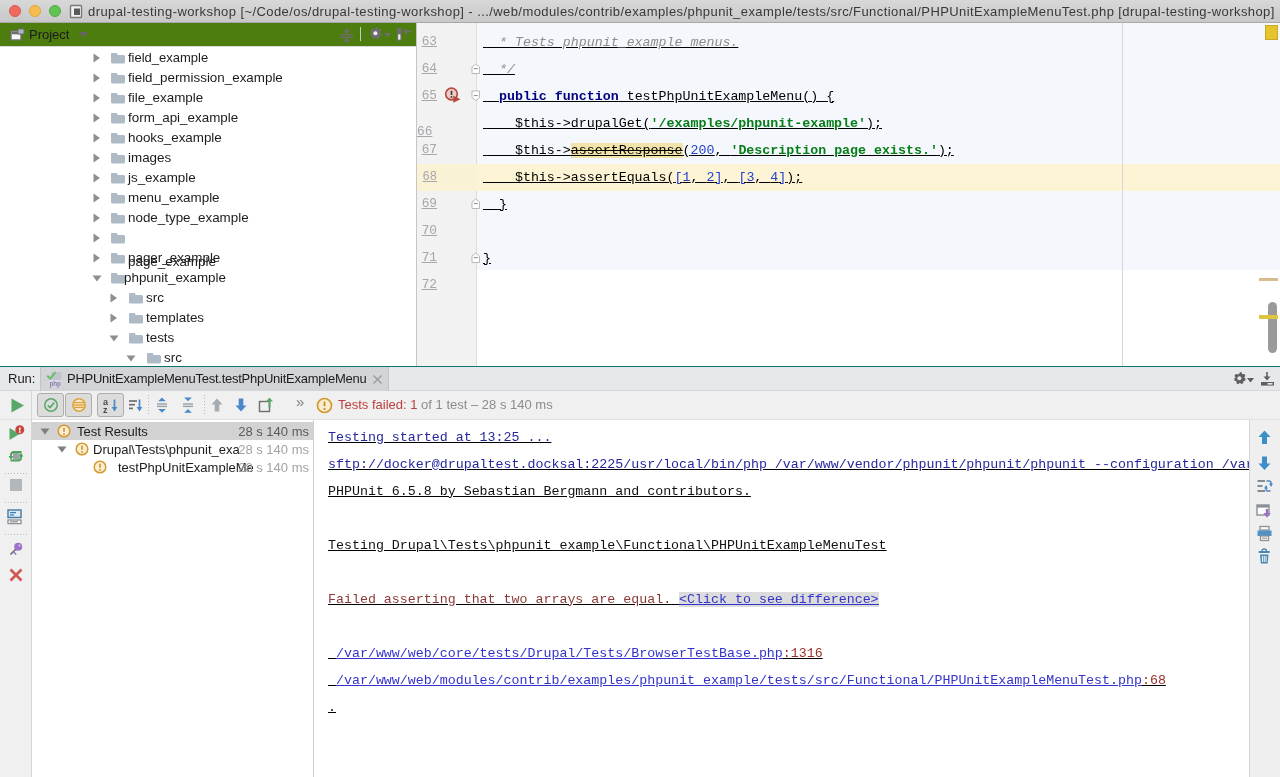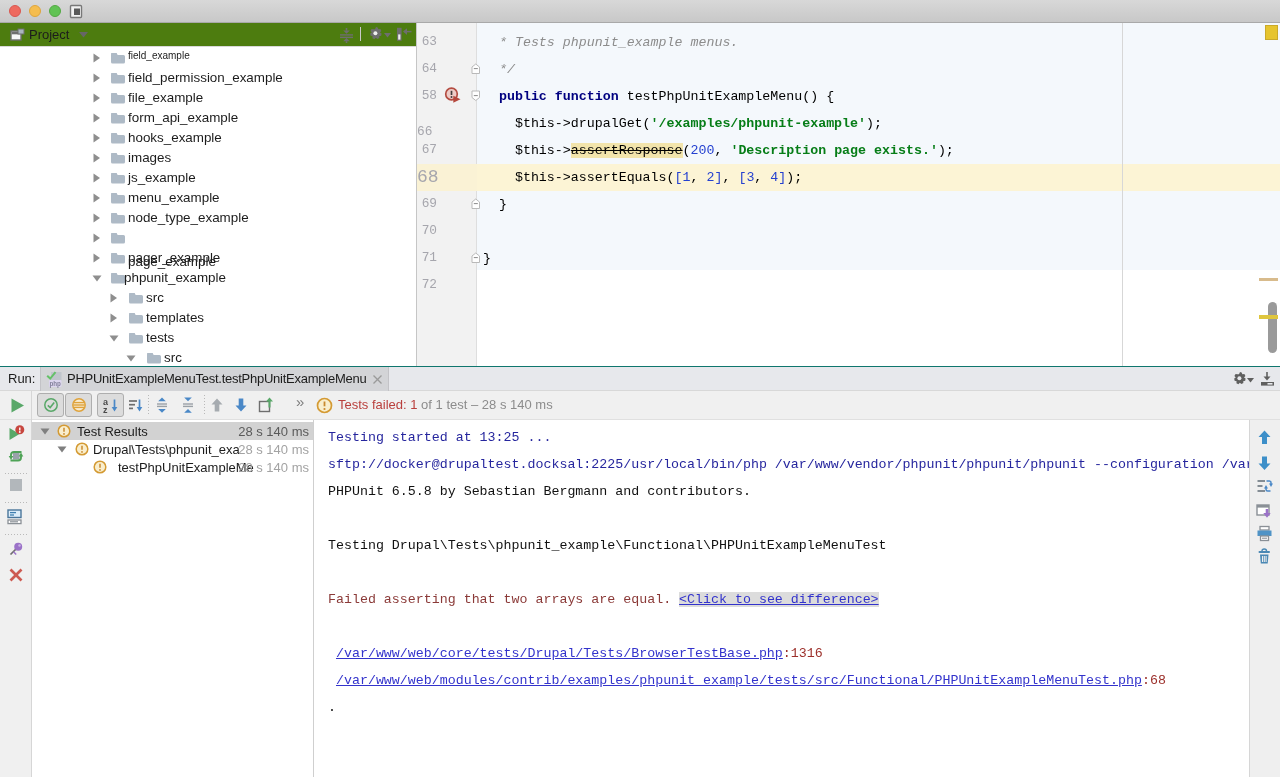--- a/index.html
+++ b/index.html
@@ -1,34 +1,35 @@
 <!DOCTYPE html>
 <html><head>
 <meta charset="utf-8">
 <style>
   * { margin:0; padding:0; box-sizing:border-box; }
   html,body { width:1280px; height:777px; overflow:hidden; background:#fff;
     font-family:"Liberation Sans", sans-serif; }
   .abs { position:absolute; }
-  .mono { font-family:"Liberation Mono", monospace; font-size:13.3px; }
+  .mono { font-family:"Liberation Mono", monospace; font-size:13.3px;text-decoration:underline; }
   #stage { position:absolute; top:0; left:0; width:1280px; height:777px; }
 </style>
 </head>
 <body>
 <div id="stage">
 
   <div class="abs" style="left:0;top:0;width:1280px;height:23px;
        background:linear-gradient(#d8d8d8,#c8c8c8);border-bottom:1px solid #a9a9a9;">
     <div class="abs" style="left:9px;top:5px;width:12px;height:12px;border-radius:50%;background:#ee6a5f;border:0.5px solid #d95750;"></div>
     <div class="abs" style="left:29px;top:5px;width:12px;height:12px;border-radius:50%;background:#f5bd4f;border:0.5px solid #dfa53c;"></div>
     <div class="abs" style="left:49px;top:5px;width:12px;height:12px;border-radius:50%;background:#61c354;border:0.5px solid #53a943;"></div>
     <svg class="abs" style="left:69px;top:4px" width="14" height="15">
       <rect x="1.5" y="1.5" width="11" height="12" fill="#f2f2f2" stroke="#787878" stroke-width="1.4" rx="1"></rect>
       <rect x="5" y="4.5" width="6" height="6.5" fill="#5a5a5a"></rect>
     </svg>
+    <div class="abs" style="left:88px;top:4px;font-size:13px;letter-spacing:0.42px;color:#383838;white-space:nowrap;">drupal-testing-workshop [~/Code/os/drupal-testing-workshop] - .../web/modules/contrib/examples/phpunit_example/tests/src/Functional/PHPUnitExampleMenuTest.php [drupal-testing-workshop]</div>
   </div>
 
   <div class="abs" id="projpanel" style="left:0;top:23px;width:417px;height:343px;background:#fff;border-right:1px solid #c6c6c6;">
 
     <div class="abs" style="left:0;top:0;width:416px;height:24px;background:#4d7c0f;border-bottom:1px solid #d9d9d9;">
       <svg class="abs" style="left:10px;top:5px" width="15" height="14">
         <rect x="1" y="3" width="10" height="9" fill="#f7f7f7" stroke="#6e6e6e" stroke-width="1.4"></rect>
         <rect x="1.7" y="3.7" width="8.6" height="2.6" fill="#6e6e6e"></rect>
         <rect x="8" y="1" width="6" height="5" fill="#aab6c0" stroke="#6e6e6e" stroke-width="1"></rect>
       </svg>
@@ -62,21 +63,21 @@
     </div>
 
     <div id="tree">
     <svg class="abs" style="left:93px;top:30px" width="8" height="10">
           <polygon points="0.5,0.5 7,5 0.5,9.5" fill="#8e8e8e"></polygon>
         </svg>
     <svg class="abs" style="left:110px;top:28px" width="16" height="14">
           <path d="M1 3.5 Q1 2 2.5 2 L6.2 2 L7.8 4 L13.5 4 Q15 4 15 5.5 L15 11 Q15 12.5 13.5 12.5 L2.5 12.5 Q1 12.5 1 11 Z" fill="#aebac6"></path>
           <rect x="1" y="2" width="6" height="1.6" rx="0.8" fill="#aebac6"></rect>
         </svg>
-    <div class="abs" style="left:128px;top:27px;font-size:10px;color:#1c1c1c;white-space:nowrap;">field_example</div>
+    <div class="abs" style="left:128px;top:27px;font-size:13px;color:#1c1c1c;white-space:nowrap;">field_example</div>
     <svg class="abs" style="left:93px;top:50px" width="8" height="10">
           <polygon points="0.5,0.5 7,5 0.5,9.5" fill="#8e8e8e"></polygon>
         </svg>
     <svg class="abs" style="left:110px;top:48px" width="16" height="14">
           <path d="M1 3.5 Q1 2 2.5 2 L6.2 2 L7.8 4 L13.5 4 Q15 4 15 5.5 L15 11 Q15 12.5 13.5 12.5 L2.5 12.5 Q1 12.5 1 11 Z" fill="#aebac6"></path>
           <rect x="1" y="2" width="6" height="1.6" rx="0.8" fill="#aebac6"></rect>
         </svg>
     <div class="abs" style="left:128px;top:47px;font-size:13.4px;color:#1c1c1c;white-space:nowrap;">field_permission_example</div>
     <svg class="abs" style="left:93px;top:70px" width="8" height="10">
           <polygon points="0.5,0.5 7,5 0.5,9.5" fill="#8e8e8e"></polygon>
@@ -198,24 +199,24 @@
     <div class="abs" style="left:0;top:0;width:863px;height:247px;background:#f4f8fc;"></div>
 
     <div class="abs" style="left:0;top:0;width:60px;height:343px;background:#f2f2f2;border-right:1px solid #dedede;"></div>
 
     <div class="abs" style="left:60px;top:141px;width:803px;height:27px;background:#fcf4d5;"></div>
     <div class="abs" style="left:0;top:141px;width:60px;height:27px;background:#faf2d5;"></div>
 
     <div class="abs" style="left:705px;top:0;width:1px;height:343px;background:#d7d7d7;"></div>
     <div class="abs mono" style="left:0px;top:11.0px;width:20px;text-align:right;font-size:12.8px;line-height:16px;color:#a6a6ad;">63</div>
     <div class="abs mono" style="left:0px;top:38.0px;width:20px;text-align:right;font-size:12.8px;line-height:16px;color:#a6a6ad;">64</div>
-    <div class="abs mono" style="left:0px;top:65.0px;width:20px;text-align:right;font-size:12.8px;line-height:16px;color:#a6a6ad;">58</div>
+    <div class="abs mono" style="left:0px;top:65.0px;width:20px;text-align:right;font-size:12.8px;line-height:16px;color:#a6a6ad;">65</div>
     <div class="abs mono" style="left:0px;top:101px;width:20px;text-align:left;font-size:12.8px;line-height:16px;color:#a6a6ad;">66</div>
     <div class="abs mono" style="left:0px;top:119.0px;width:20px;text-align:right;font-size:12.8px;line-height:16px;color:#a6a6ad;">67</div>
-    <div class="abs mono" style="left:0px;top:146.0px;width:20px;text-align:right;font-size:18px;line-height:16px;color:#a6a6ad;">68</div>
+    <div class="abs mono" style="left:0px;top:146.0px;width:20px;text-align:right;font-size:12px;line-height:16px;color:#a6a6ad;">68</div>
     <div class="abs mono" style="left:0px;top:173.0px;width:20px;text-align:right;font-size:12.8px;line-height:16px;color:#a6a6ad;">69</div>
     <div class="abs mono" style="left:0px;top:200.0px;width:20px;text-align:right;font-size:12.8px;line-height:16px;color:#a6a6ad;">70</div>
     <div class="abs mono" style="left:0px;top:227.0px;width:20px;text-align:right;font-size:12.8px;line-height:16px;color:#a6a6ad;">71</div>
     <div class="abs mono" style="left:0px;top:254.0px;width:20px;text-align:right;font-size:12.8px;line-height:16px;color:#a6a6ad;">72</div>
     <svg class="abs" style="left:27px;top:64px" width="18" height="17">
       <circle cx="7.5" cy="7" r="5.8" fill="#eeccc7" stroke="#b44c41" stroke-width="1.7"></circle>
       <line x1="7.5" y1="3.8" x2="7.5" y2="8" stroke="#443c3c" stroke-width="1.7"></line>
       <circle cx="7.5" cy="10" r="1" fill="#443c3c"></circle>
       <polygon points="9.3,8.7 16.5,12.2 9.3,15.7" fill="#b5473c"></polygon>
     </svg>

